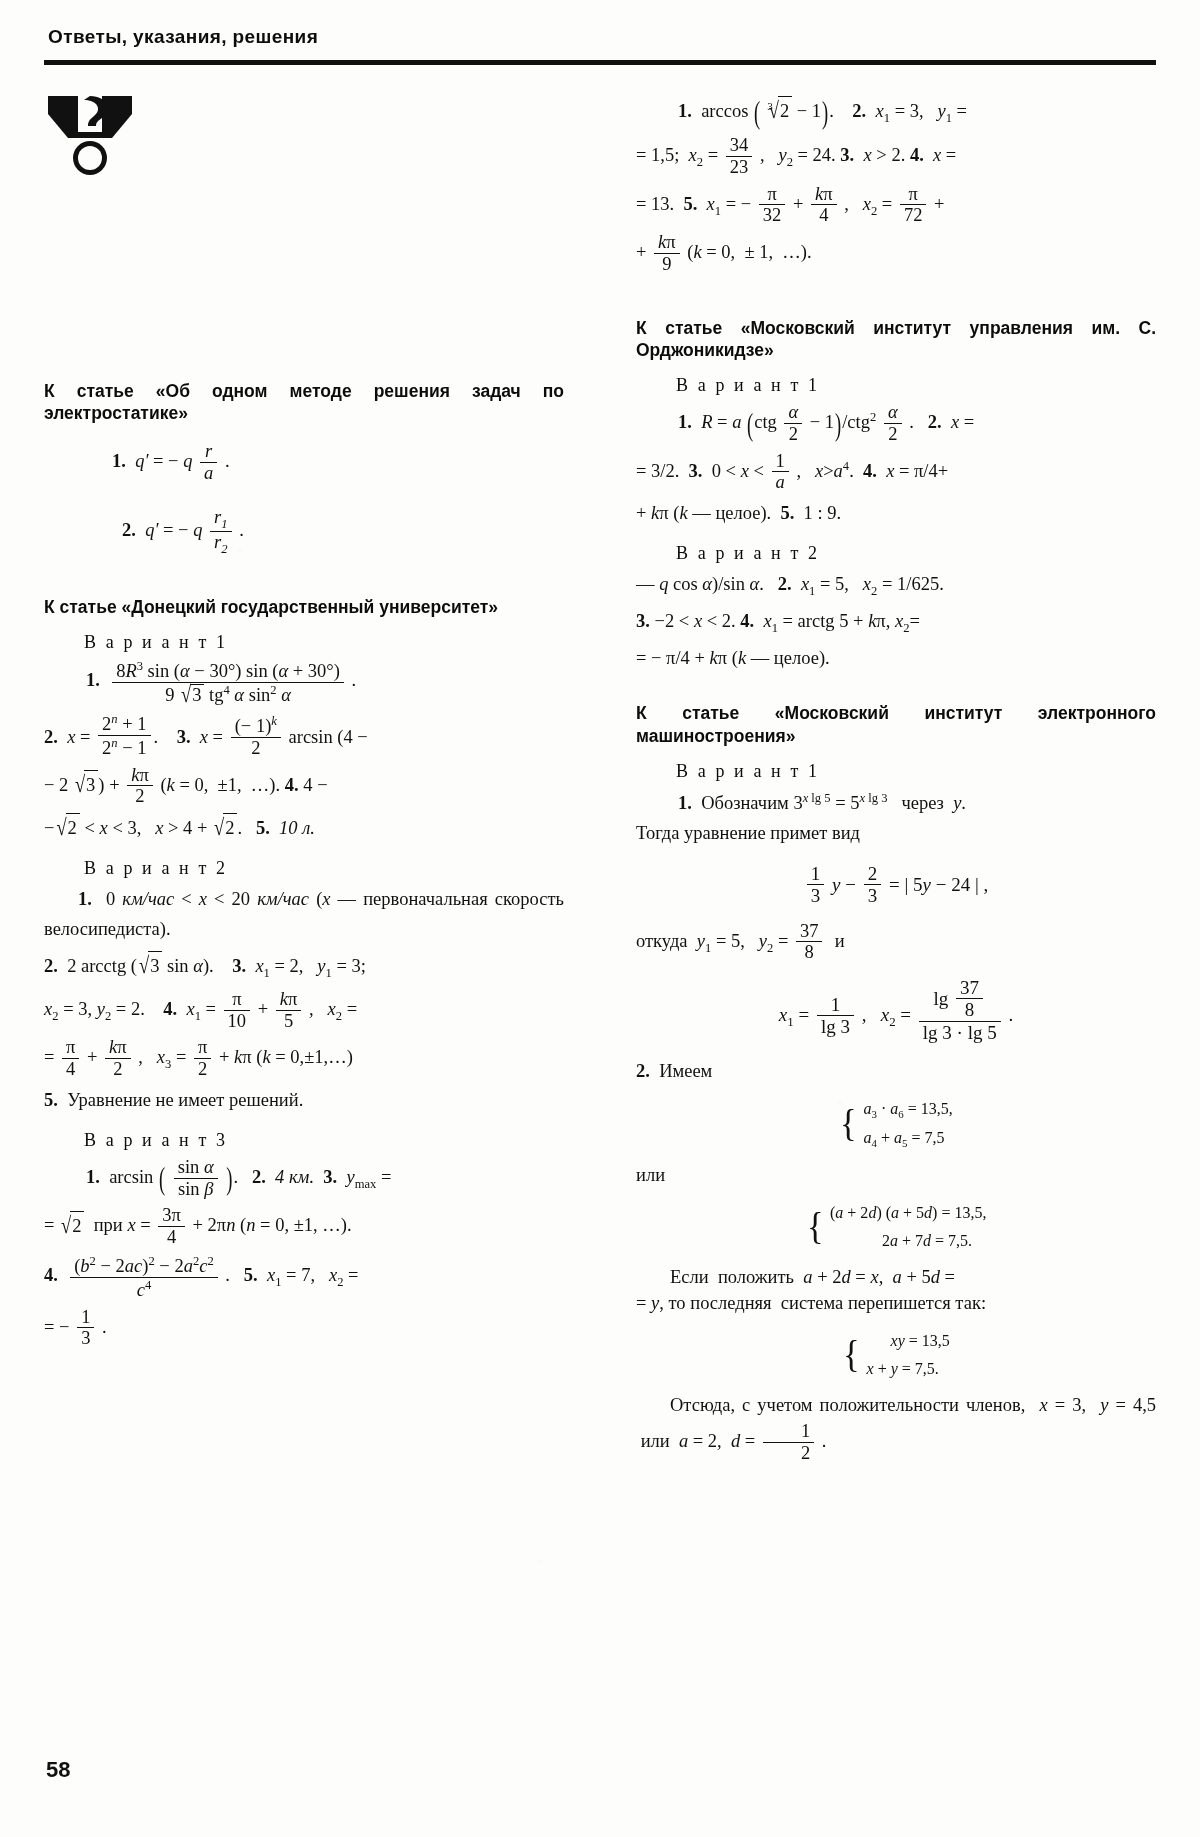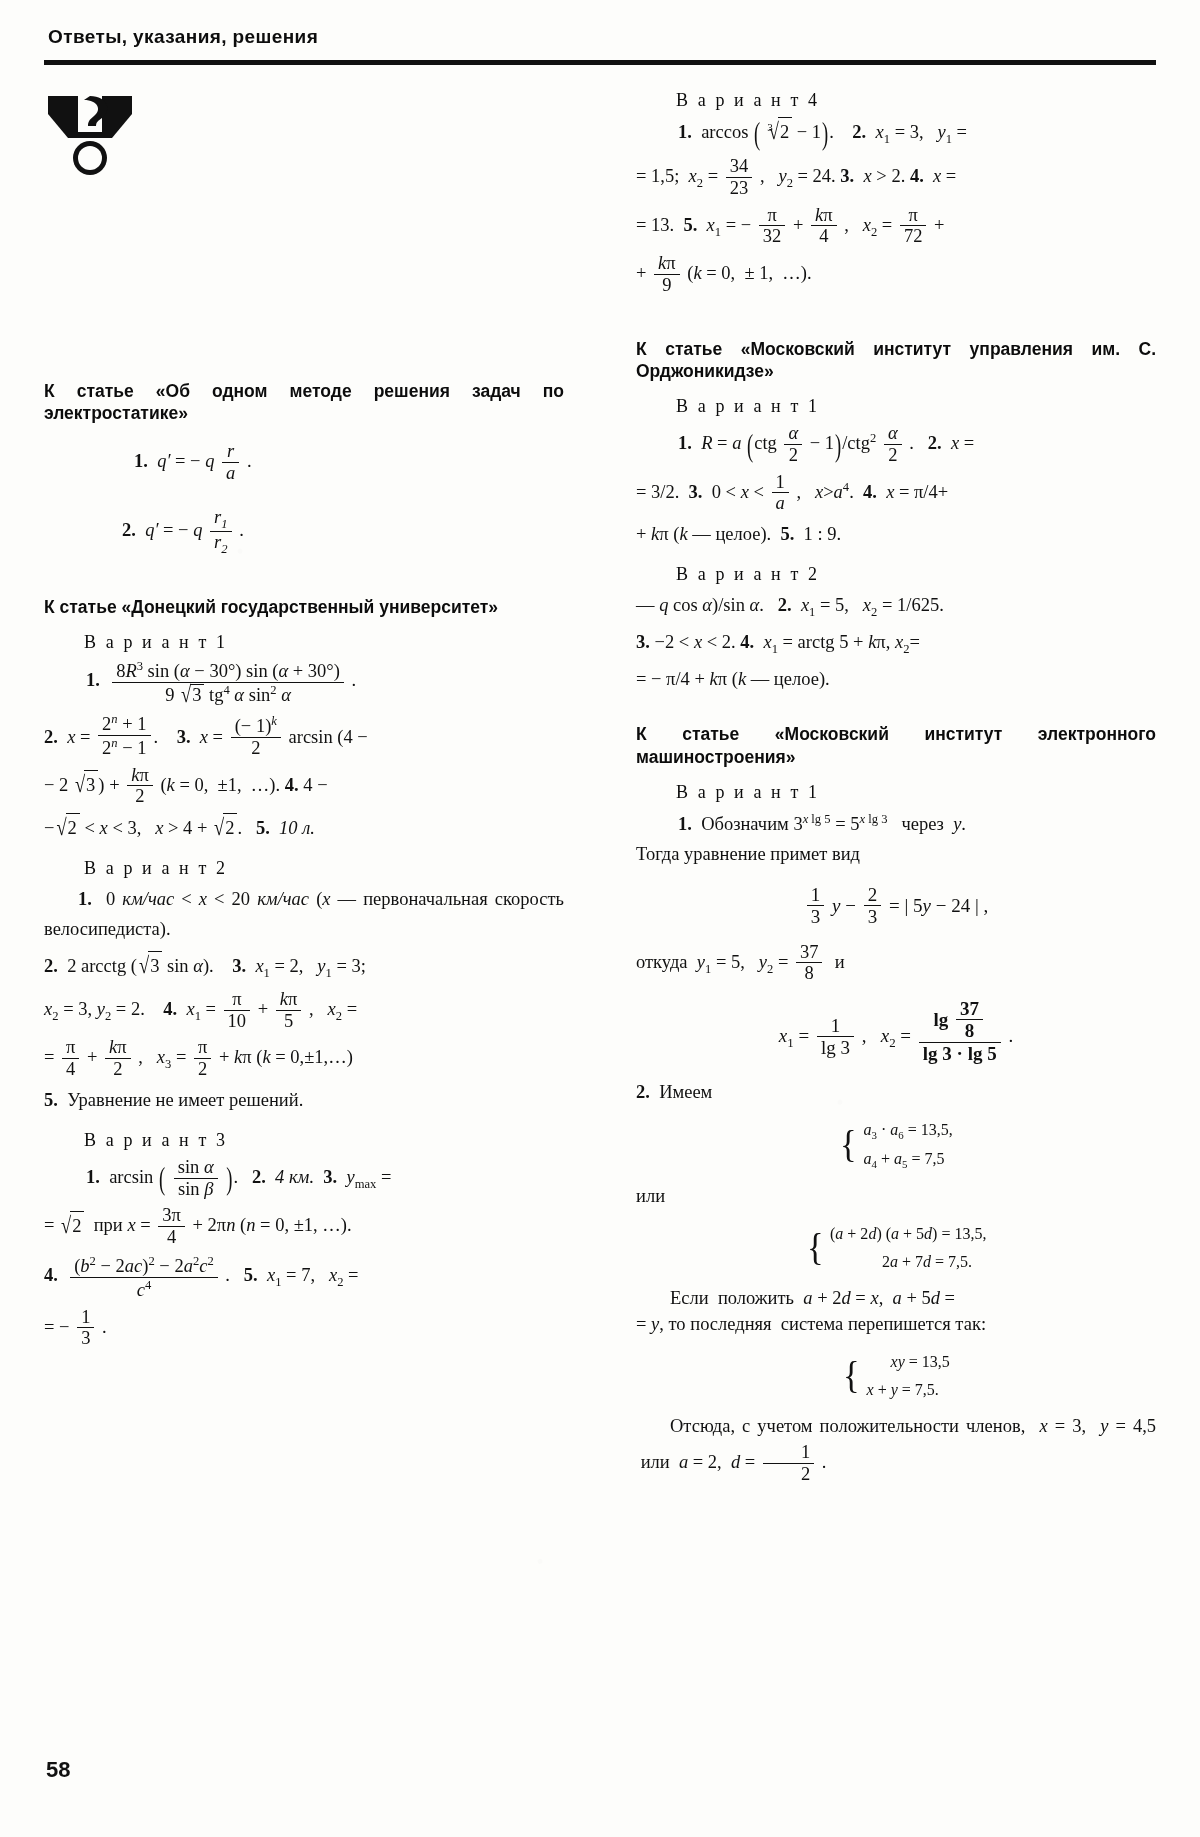--- a/index.html
+++ b/index.html
@@ -166,21 +166,21 @@
     <circle cx="46" cy="66" r="17" fill="#111"></circle>
     <circle cx="46" cy="66" r="12" fill="#fdfdfb"></circle>
   </svg>
 
   <div class="columns">
 
     <div class="col col-left" style="top:380px;">
 
       <div class="sec-head">К статье «Об одном методе решения задач по электростатике»</div>
 
-      <div class="para center" style="text-align:left; margin-left:90px; margin-top:16px;">
+      <div class="para center" style="text-align:left; margin-left:68px; margin-top:16px;">
         <b class="num">1.</b>&nbsp; <span class="m">q′</span> <span class="up">=</span> <span class="up">−</span> <span class="m">q</span>
         <span class="frac"><span class="n m">r</span><span class="d m">a</span></span> .
       </div>
 
       <div class="para" style="margin-left:78px; margin-top:24px;">
         <b class="num">2.</b>&nbsp; <span class="m">q′</span> <span class="up">=</span> <span class="up">−</span> <span class="m">q</span>
         <span class="frac"><span class="n m">r<sub class="e">1</sub></span><span class="d m">r<sub class="e">2</sub></span></span> .
       </div>
 
       <div class="sec-head" style="margin-top:40px;">К статье «Донецкий государственный университет»</div>
@@ -272,21 +272,20 @@
       </div>
 
       <div class="para">
         = − <span class="frac"><span class="n">1</span><span class="d">3</span></span> .
       </div>
 
     </div>
 
     <div class="col col-right" style="top:90px;">
 
-      <div class="variant" style="margin-top:0;">В а р и а н т   4</div>
 
       <div class="para" style="margin-left:42px;">
         <b class="num">1.</b>&nbsp; arccos
         <span class="paren-big">(</span><span class="rad"><span class="idx">3</span><span class="radsym">√</span><span class="bar">2</span></span> − 1<span class="paren-big">)</span>. &nbsp;&nbsp;
         <b class="num">2.</b>&nbsp; <span class="m">x</span><sub class="e">1</sub> = 3, &nbsp; <span class="m">y</span><sub class="e">1</sub> =
       </div>
 
       <div class="para">
         = 1,5; &nbsp;<span class="m">x</span><sub class="e">2</sub> =
         <span class="frac"><span class="n">34</span><span class="d">23</span></span> , &nbsp;
@@ -359,21 +358,21 @@
       <div class="para">
         <span>откуда</span>
         &nbsp;<span class="m">y</span><sub class="e">1</sub> = 5, &nbsp; <span class="m">y</span><sub class="e">2</sub> =
         <span class="frac"><span class="n">37</span><span class="d">8</span></span> &nbsp;и
       </div>
 
       <div class="eqline">
         <span class="m">x</span><sub class="e">1</sub> =
         <span class="frac"><span class="n">1</span><span class="d">lg 3</span></span> , &nbsp;
         <span class="m">x</span><sub class="e">2</sub> =
-        <span class="frac" style="vertical-align:-0.9em;font-weight:bold;">
+        <span class="frac" style="vertical-align:-0.9em;">
           <span class="n">lg <span class="frac"><span class="n">37</span><span class="d">8</span></span></span>
           <span class="d">lg 3 · lg 5</span>
         </span> .
       </div>
 
       <div class="para">
         <b class="num">2.</b>&nbsp; <span>Имеем</span>
       </div>
 
       <div class="sysbox">

